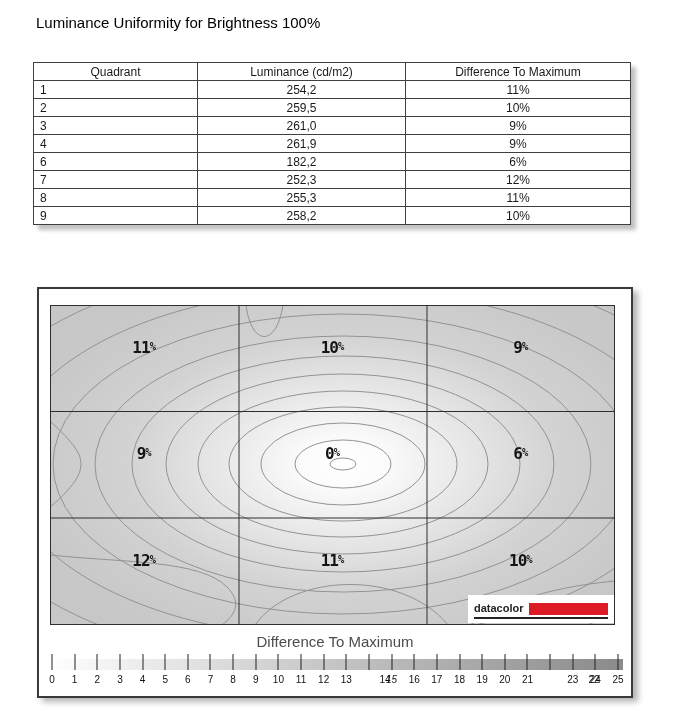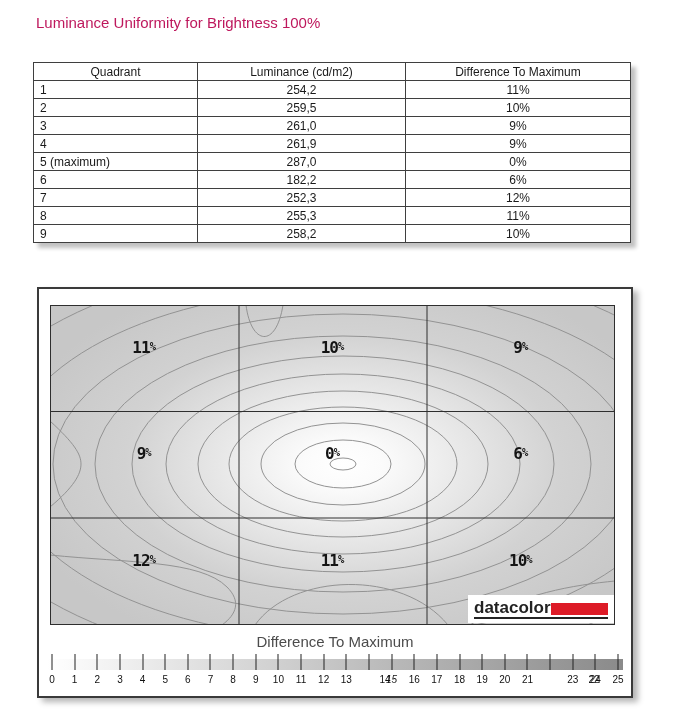--- a/index.html
+++ b/index.html
@@ -1,20 +1,20 @@
 <!DOCTYPE html>
 <html><head>
 <meta charset="utf-8">
 <style>
   html,body{margin:0;padding:0;}
   body{
     width:673px;height:719px;background:#ffffff;position:relative;overflow:hidden;
     font-family:"Liberation Sans",sans-serif;color:#1a1a1a;
   }
-  .title{position:absolute;left:36px;top:14px;font-size:15px;color:#be185d;}
+  .title{position:absolute;left:36px;top:14px;font-size:15px;color:#000000;}
   
   table.lum{
     position:absolute;left:33px;top:62px;width:597px;border-collapse:collapse;
     background:#fff;box-shadow:5px 5px 4px #c2c2c2;font-size:12px;table-layout:fixed;
   }
   table.lum th,table.lum td{
     border:1px solid #3f3f3f;height:17px;padding:0 4px;text-align:center;
     font-weight:normal;overflow:hidden;white-space:nowrap;
   }
   table.lum td.c0{text-align:left;padding-left:6px;}
@@ -38,21 +38,22 @@
   
   .logo{
     position:absolute;right:1px;bottom:2px;width:146px;height:28px;background:#fff;
     box-sizing:border-box;padding:3px 6px 4px 6px;display:flex;align-items:flex-end;
   }
   .logo-inner{
     display:flex;align-items:flex-end;width:100%;border-bottom:2.5px solid #232323;
     padding-bottom:1px;
   }
   .logo-text{
-    font-weight:bold;font-size:17px;line-height:16px;color:#232323;letter-spacing:0;
+    font-weight:bold;font-size:11px;line-height:16px;color:#232323;letter-spacing:0;
+    padding-right:5px;
   }
   .logo-bar{flex:1;height:12px;margin-bottom:1px;}
   
   .scale-label{
     position:absolute;left:0;right:0;top:344px;text-align:center;font-size:15px;color:#4c4c4c;
   }
   .scale{position:absolute;left:8px;top:364px;width:576px;height:42px;}
   .scale .bar{position:absolute;left:0;right:0;top:6px;height:11px;}
   .scale .ticks{position:absolute;left:5px;right:5px;top:0;bottom:0;}
   .tick{position:absolute;top:1px;width:1px;height:16px;background:#222;transform:translateX(-50%);}
@@ -91,25 +92,20 @@
         </tr>
         <tr>
           <td class="c0">3</td>
           <td class="c1">261,0</td>
           <td class="c2">9%</td>
         </tr>
         <tr>
           <td class="c0">4</td>
           <td class="c1">261,9</td>
           <td class="c2">9%</td>
-        </tr>
-        <tr>
-          <td class="c0">5 (maximum)</td>
-          <td class="c1">287,0</td>
-          <td class="c2">0%</td>
         </tr>
         <tr>
           <td class="c0">6</td>
           <td class="c1">182,2</td>
           <td class="c2">6%</td>
         </tr>
         <tr>
           <td class="c0">7</td>
           <td class="c1">252,3</td>
           <td class="c2">12%</td>

